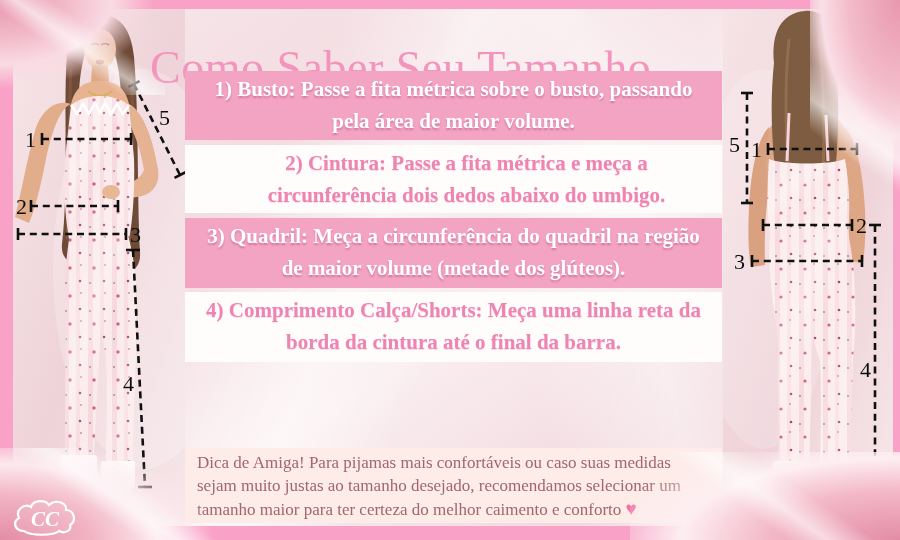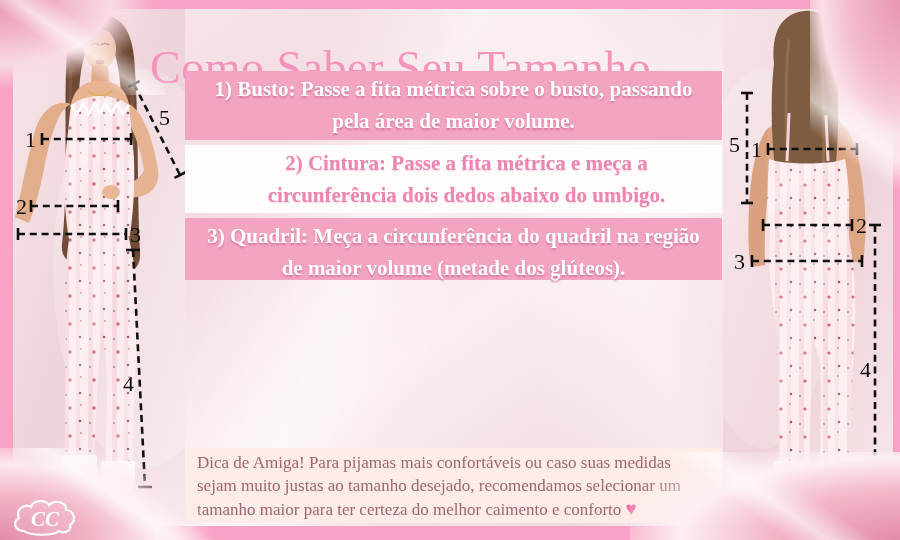--- a/index.html
+++ b/index.html
@@ -42,21 +42,21 @@
   }
   
   .step{position:absolute;left:185px;width:537px;z-index:2;box-sizing:border-box;padding:2px 10px;}
   .step p{margin:0;font-size:21px;line-height:32px;font-weight:bold;text-align:center;}
   .step-pink{background:#f4a4c3;}
   .step-pink p{color:#ffffff;text-shadow:0 2px 2px rgba(205,112,155,.85);}
   .step-light{background:#fffdfc;}
   .step-light p{color:#ee84b1;text-shadow:0 1px 1px rgba(244,170,200,.45);}
   .s1{top:71px;height:69px;}
   .s2{top:145px;height:68px;padding-left:36px;}
-  .s3{top:218px;height:62px;}
+  .s3{top:218px;height:70px;}
   .s4{top:292px;height:70px;}
   .s5{top:366px;height:69px;}
   
   .note{
     position:absolute;left:185px;top:448px;width:537px;height:75px;z-index:2;
     background:#fdece7;box-sizing:border-box;padding:3px 12px;
   }
   .note p{margin:0;font-size:17px;line-height:23px;color:#a2666c;}
   .heart{color:#f272a5;font-size:19px;}
   
@@ -254,20 +254,23 @@
 
   <div class="step step-pink s1">
     <p>1) Busto: Passe a fita métrica sobre o busto, passando pela área de maior volume.</p>
   </div>
   <div class="step step-light s2">
     <p>2) Cintura: Passe a fita métrica e meça a circunferência dois dedos abaixo do umbigo.</p>
   </div>
   <div class="step step-pink s3">
     <p>3) Quadril: Meça a circunferência do quadril na região de maior volume (metade dos glúteos).</p>
   </div>
+  <div class="step step-light s4">
+    <p>4) Comprimento Calça/Shorts: Meça uma linha reta da borda da cintura até o final da barra.</p>
+  </div>
 
   <div class="note">
     <p><span>Dica de Amiga! Para pijamas mais confortáveis ou caso suas medidas sejam muito justas ao tamanho desejado, recomendamos selecionar um tamanho maior para ter certeza do melhor caimento e conforto</span> <span class="heart">♥</span></p>
   </div>
 
   <div class="edge edge-top"></div>
   <div class="edge edge-bottom"></div>
   <div class="edge edge-left"></div>
   <div class="edge edge-right"></div>
 

